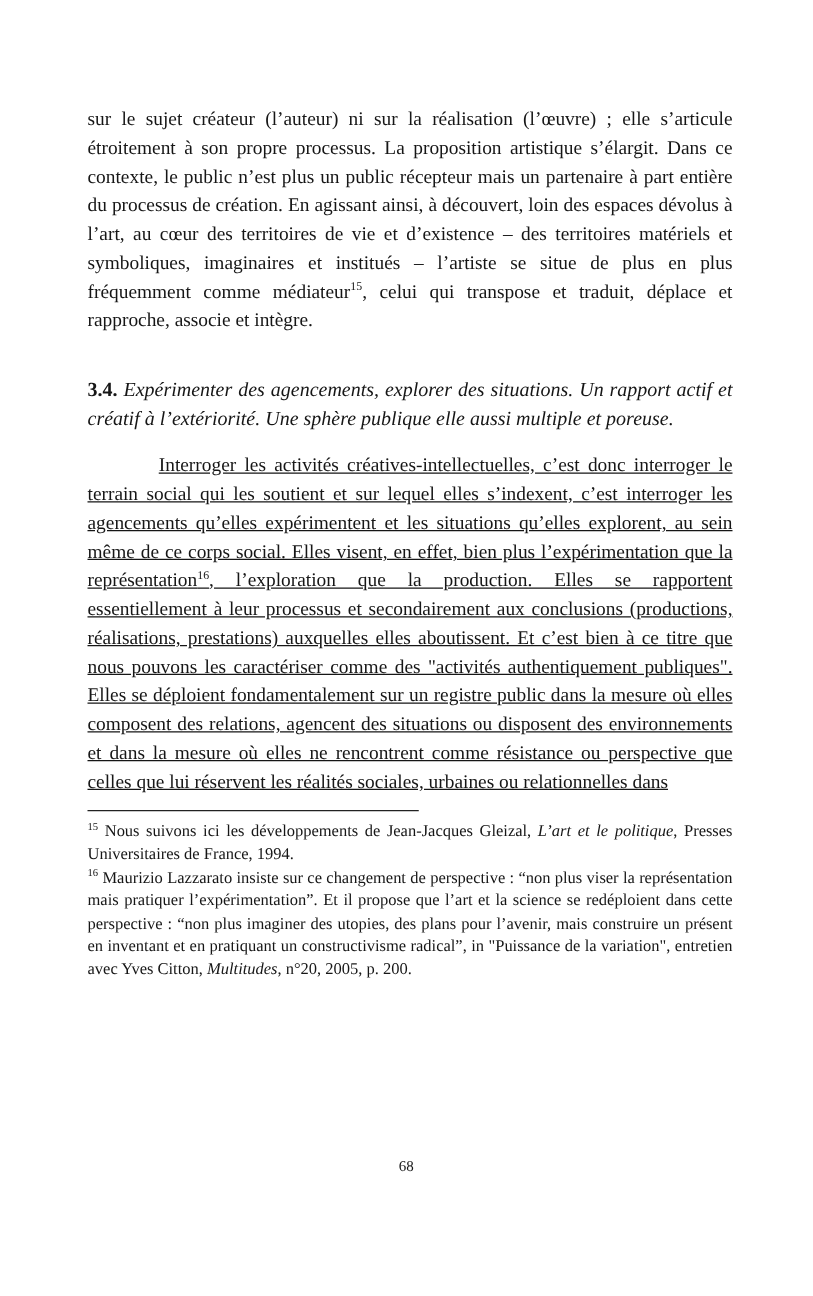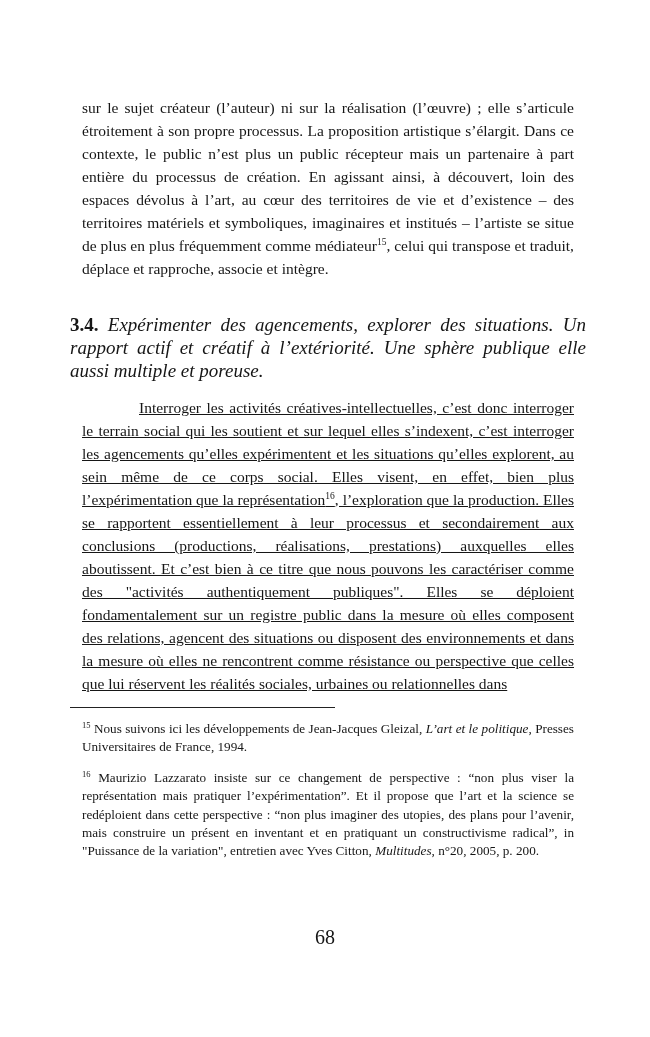--- a/index.html
+++ b/index.html
@@ -10,29 +10,29 @@
     overflow: hidden;
     font-family: "Liberation Serif", serif;
     color: #161616;
   }
   .page {
     position: absolute;
     left: 70px; top: 84px;
     width: 516px;
   }
   .par {
-    margin: 12px;
+    margin: 0;
     font-size: 15.5px;
     line-height: 23px;
     text-align: justify;
   }
   .indent { text-indent: 57px; text-decoration: underline; }
   .heading {
     margin: 33px 0 14px 0;
-    font-size: 19px;
+    font-size: 16px;
     line-height: 23px;
     text-align: justify;
     font-weight: normal;
   }
   .heading-num { font-weight: bold; font-style: normal; }
   .heading-text { font-style: italic; }
   sup.fnref {
     font-size: 9.5px;
     line-height: 0;
     vertical-align: super;
@@ -41,33 +41,33 @@
     border: none;
     border-top: 1.2px solid #222;
     width: 265px;
     margin: 11px 0 7px 0;
   }
   .footnotes {
     font-size: 13.2px;
     line-height: 18.4px;
     text-align: justify;
   }
-  .footnotes p { margin: 12px; }
+  .footnotes p { margin: 0; }
   .footnotes sup.fnmark {
     font-size: 8.5px;
     line-height: 0;
     vertical-align: super;
   }
   .fn-italic, .heading i { font-style: italic; }
   .page-number {
     position: absolute;
     left: 0; top: 926px;
     width: 650px;
     text-align: center;
-    font-size: 20px;
+    font-size: 12px;
     color: #161616;
   }
 </style>
 </head>
 <body>
 
 <div class="page">
 
   <p class="par"><span>sur le sujet créateur (l’auteur) ni sur la réalisation (l’œuvre) ; elle s’articule étroitement à son propre processus. La proposition artistique s’élargit. Dans ce contexte, le public n’est plus un public récepteur mais un partenaire à part entière du processus de création. En agissant ainsi, à découvert, loin des espaces dévolus à l’art, au cœur des territoires de vie et d’existence – des territoires matériels et symboliques, imaginaires et institués – l’artiste se situe de plus en plus fréquemment comme médiateur</span><sup class="fnref">15</sup><span>, celui qui transpose et traduit, déplace et rapproche, associe et intègre.</span></p>
 

